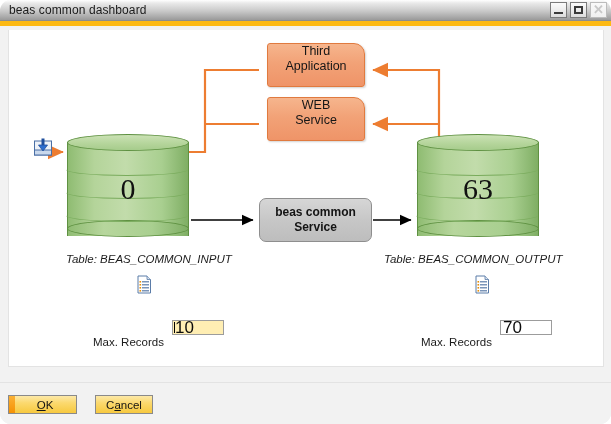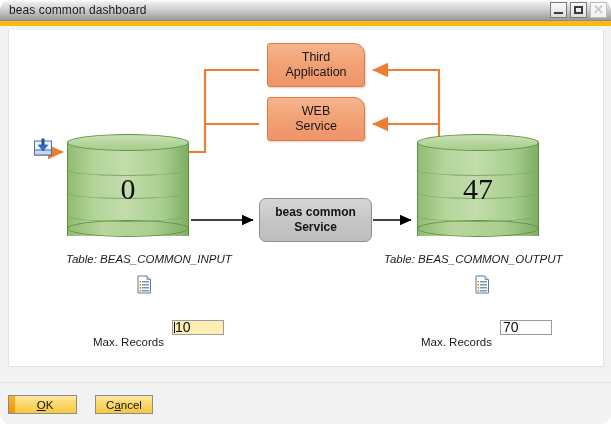--- a/index.html
+++ b/index.html
@@ -188,21 +188,20 @@
   
   .obox {
     position: absolute;
     width: 98px;
     height: 44px;
     background: linear-gradient(to bottom, #f6b58d 0%, #f2a277 45%, #ef9468 100%);
     border: 1px solid #e07a3f;
     border-radius: 3px 11px 3px 3px;
     box-sizing: border-box;
     display: flex;
-    align-items: center;
     justify-content: center;
     text-align: center;
     font-size: 12.5px;
     color: #161616;
     line-height: 15px;
     box-shadow: 1px 1px 2px rgba(0,0,0,0.18);
   }
   #box-third { left: 258px; top: 13px; }
   #box-web   { left: 258px; top: 67px; }
 
@@ -259,21 +258,21 @@
   }
   #maxrow-left  { left: 84px;  top: 277px; }
   #maxrow-right { left: 412px; top: 277px; }
   .maxrow .lbl { margin-right: 8px; margin-top: 29px; }
 
   .field {
     width: 52px;
     height: 15px;
     border: 1px solid #9c9c9c;
     background: #ffffff;
-    font-size: 14px;
+    font-size: 17px;
     color: #0b0b0b;
     padding: 0 1px 0 2px;
     box-sizing: border-box;
     line-height: 13px;
     font-family: "Liberation Sans", sans-serif;
     outline: none;
   }
   .field.focused {
     background: #ffeeb3;
     border-color: #9c9c9c;
@@ -407,21 +406,21 @@
       <div class="count">0</div>
     </div>
 
     <div class="cyl" id="cyl-right">
       <div class="body"></div>
       <div class="band b1"></div>
       <div class="band b2"></div>
       <div class="band b3"></div>
       <div class="bottom"></div>
       <div class="top"></div>
-      <div class="count">47</div>
+      <div class="count">63</div>
     </div>
 
     <div class="table-label" id="label-left">Table: BEAS_COMMON_INPUT</div>
     <div class="table-label" id="label-right">Table: BEAS_COMMON_OUTPUT</div>
 
     <div class="obox" id="box-third">
       <div>
         <div>Third</div>
         <div>Application</div>
       </div>

